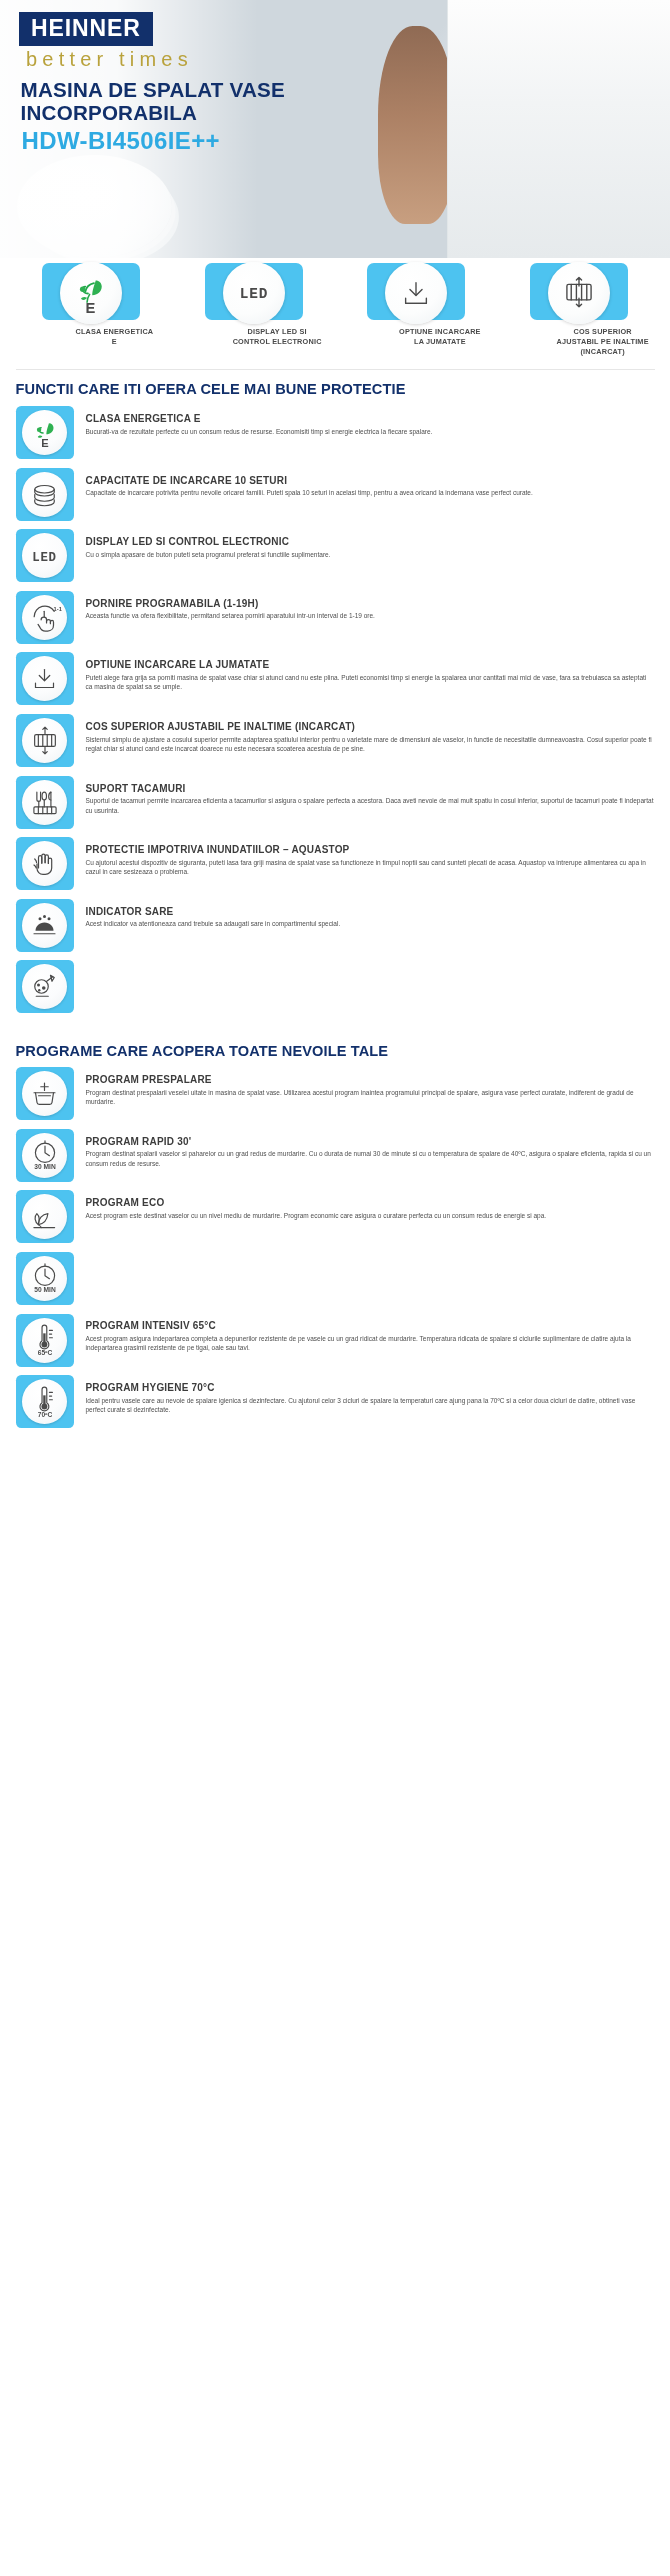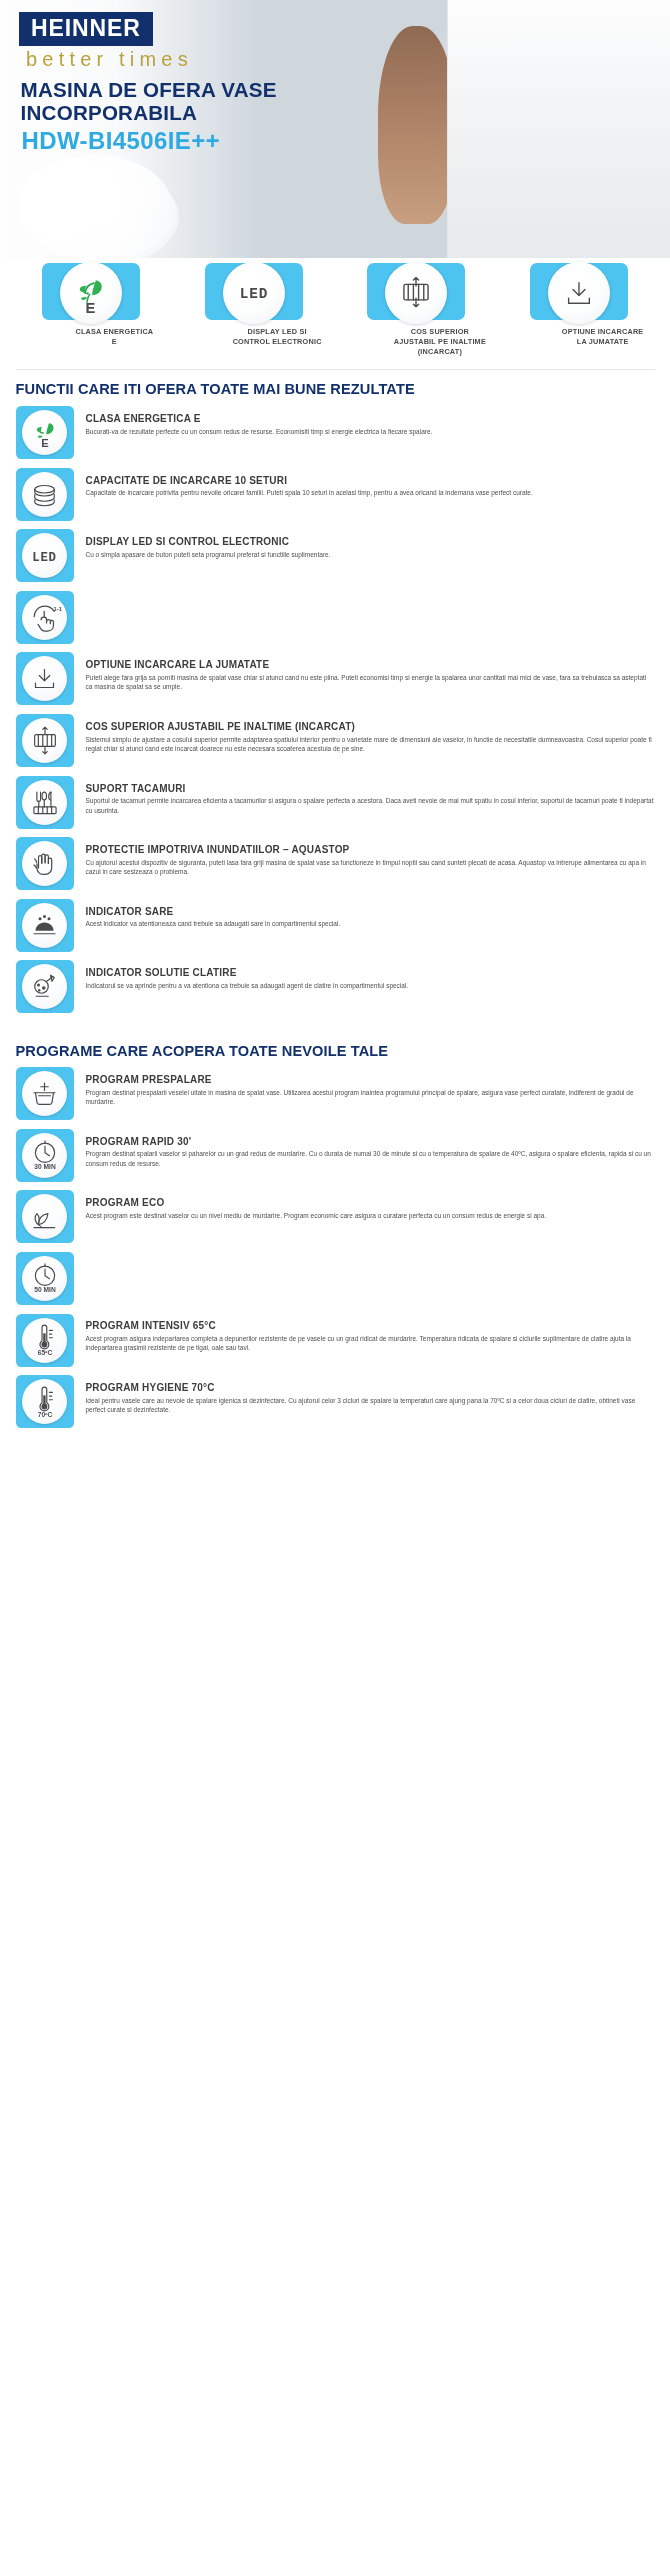--- a/index.html
+++ b/index.html
@@ -159,21 +159,21 @@
       <div class="hair"></div>
       <div class="rack"></div>
     </div>
     <div class="hero-fade"></div>
 
     <div class="logo-box">
       <div class="logo-text">HEINNER</div>
     </div>
     <div class="logo-sub">better times</div>
 
-    <div class="hero-title">MASINA DE OFERA VASE INCORPORABILA</div>
+    <div class="hero-title">MASINA DE SPALAT VASE INCORPORABILA</div>
     <div class="hero-model">HDW-BI4506IE++</div>
   </div>
 
   <div class="badges">
 
     <div class="badge">
       <div class="badge-icon-wrap">
         <div class="badge-circle">
           <svg width="45" height="45" viewBox="0 0 52 52">
             <path d="M30 14c-5 1-9 5-10 10" stroke="#22a84a" stroke-width="2" fill="none" stroke-linecap="round"></path>
@@ -196,51 +196,51 @@
             <text class="led-text" x="28" y="26" text-anchor="middle">LED</text>
           </svg>
         </div>
       </div>
       <div class="badge-label">DISPLAY LED SI<br>CONTROL ELECTRONIC</div>
     </div>
 
     <div class="badge">
       <div class="badge-icon-wrap">
         <div class="badge-circle">
+          <svg width="38" height="38" viewBox="0 0 44 44">
+            <path class="ic-dark" d="M22 10v14"></path>
+            <path class="ic-dark" d="M15 18l7 7 7-7"></path>
+            <path class="ic-dark" d="M10 28v6h24v-6"></path>
+            <path class="ic-dark" d="M10 34h24"></path>
+          </svg>
+        </div>
+      </div>
+      <div class="badge-label">OPTIUNE INCARCARE<br>LA JUMATATE</div>
+    </div>
+
+    <div class="badge">
+      <div class="badge-icon-wrap">
+        <div class="badge-circle">
           <svg width="40" height="38" viewBox="0 0 46 44">
             <rect class="ic-dark" x="9" y="12" width="28" height="18" rx="2"></rect>
             <path class="ic-dark" d="M14 12v18M20 12v18M26 12v18M32 12v18"></path>
             <path class="ic-dark" d="M23 6v-0.5"></path>
             <path class="ic-dark" d="M23 4v10M20 7l3-3 3 3"></path>
             <path class="ic-dark" d="M23 38V28M20 35l3 3 3-3"></path>
           </svg>
         </div>
       </div>
       <div class="badge-label">COS SUPERIOR<br>AJUSTABIL PE INALTIME<br>(INCARCAT)</div>
     </div>
 
-    <div class="badge">
-      <div class="badge-icon-wrap">
-        <div class="badge-circle">
-          <svg width="38" height="38" viewBox="0 0 44 44">
-            <path class="ic-dark" d="M22 10v14"></path>
-            <path class="ic-dark" d="M15 18l7 7 7-7"></path>
-            <path class="ic-dark" d="M10 28v6h24v-6"></path>
-            <path class="ic-dark" d="M10 34h24"></path>
-          </svg>
-        </div>
-      </div>
-      <div class="badge-label">OPTIUNE INCARCARE<br>LA JUMATATE</div>
-    </div>
-
   </div>
 
   <div class="hr-line"></div>
 
-  <div class="section-title">FUNCTII CARE ITI OFERA TOATE MAI BUNE REZULTATE</div>
+  <div class="section-title">FUNCTII CARE ITI OFERA CELE MAI BUNE PROTECTIE</div>
 
   <div class="rows">
 
     <div class="row">
       <div class="row-icon">
         <div class="row-circle">
           <svg width="34" height="34" viewBox="0 0 52 52">
             <path d="M32 11c4 0 7 3 7 7 0 6-5 10-11 10 0-6 3-13 4-17z" fill="#2fb152"></path>
             <path d="M23 26c-3 0-6-2-6-5 0-2 1-3 3-3" stroke="#22a84a" stroke-width="2.4" fill="none" stroke-linecap="round"></path>
             <circle cx="17" cy="21" r="3.4" fill="#2fb152"></circle>
@@ -291,20 +291,24 @@
         <div class="row-circle">
           <svg width="34" height="33" viewBox="0 0 44 42">
             <path class="ic-dark" d="M8 20a14 14 0 0 1 26-7"></path>
             <text class="mini-text" x="33" y="13">1-19</text>
             <path class="ic-dark" d="M21 20v-7"></path>
             <path class="ic-dark" d="M17 24c0-2 1.6-3.5 3.6-3.5S24 22 24 24v4"></path>
             <path class="ic-dark" d="M24 26c0-1.4 1-2.4 2.4-2.4S29 24.6 29 26v3"></path>
             <path class="ic-dark" d="M29 27c0-1.3 1-2.2 2.2-2.2S33 25.7 33 27v4c0 4.5-3.2 7.5-7.5 7.5h-3c-3.6 0-6-2.2-7.2-5L13 30"></path>
           </svg>
         </div>
+      </div>
+      <div class="row-body">
+        <div class="row-title">PORNIRE PROGRAMABILA (1-19H)</div>
+        <div class="row-desc">Aceasta functie va ofera flexibilitate, permitand setarea pornirii aparatului intr-un interval de 1-19 ore.</div>
       </div>
     </div>
 
     <div class="row">
       <div class="row-icon">
         <div class="row-circle">
           <svg width="33" height="33" viewBox="0 0 44 44">
             <path class="ic-dark" d="M22 10v14"></path>
             <path class="ic-dark" d="M15 18l7 7 7-7"></path>
             <path class="ic-dark" d="M10 28v6h24v-6"></path>
@@ -400,24 +404,20 @@
             <circle class="ic-dark" cx="18" cy="20" r="9"></circle>
             <path class="ic-dark" d="M25 13l8-6"></path>
             <path class="ic-dark" d="M30 5l5 3-3 5z" fill="#4a4a4a"></path>
             <circle class="ic-fill" cx="14" cy="18" r="2"></circle>
             <circle class="ic-fill" cx="21" cy="22" r="2.4"></circle>
             <circle class="ic-fill" cx="15" cy="25" r="1.6"></circle>
             <path class="ic-dark" d="M11 33h16"></path>
           </svg>
         </div>
       </div>
-      <div class="row-body">
-        <div class="row-title">INDICATOR SOLUTIE CLATIRE</div>
-        <div class="row-desc">Indicatorul se va aprinde pentru a va atentiona ca trebuie sa adaugati agent de clatire in compartimentul special.</div>
-      </div>
     </div>
 
 
   </div>
 
   <div class="section-title programs">PROGRAME CARE ACOPERA TOATE NEVOILE TALE</div>
 
   <div class="rows">
 
     <div class="row">

